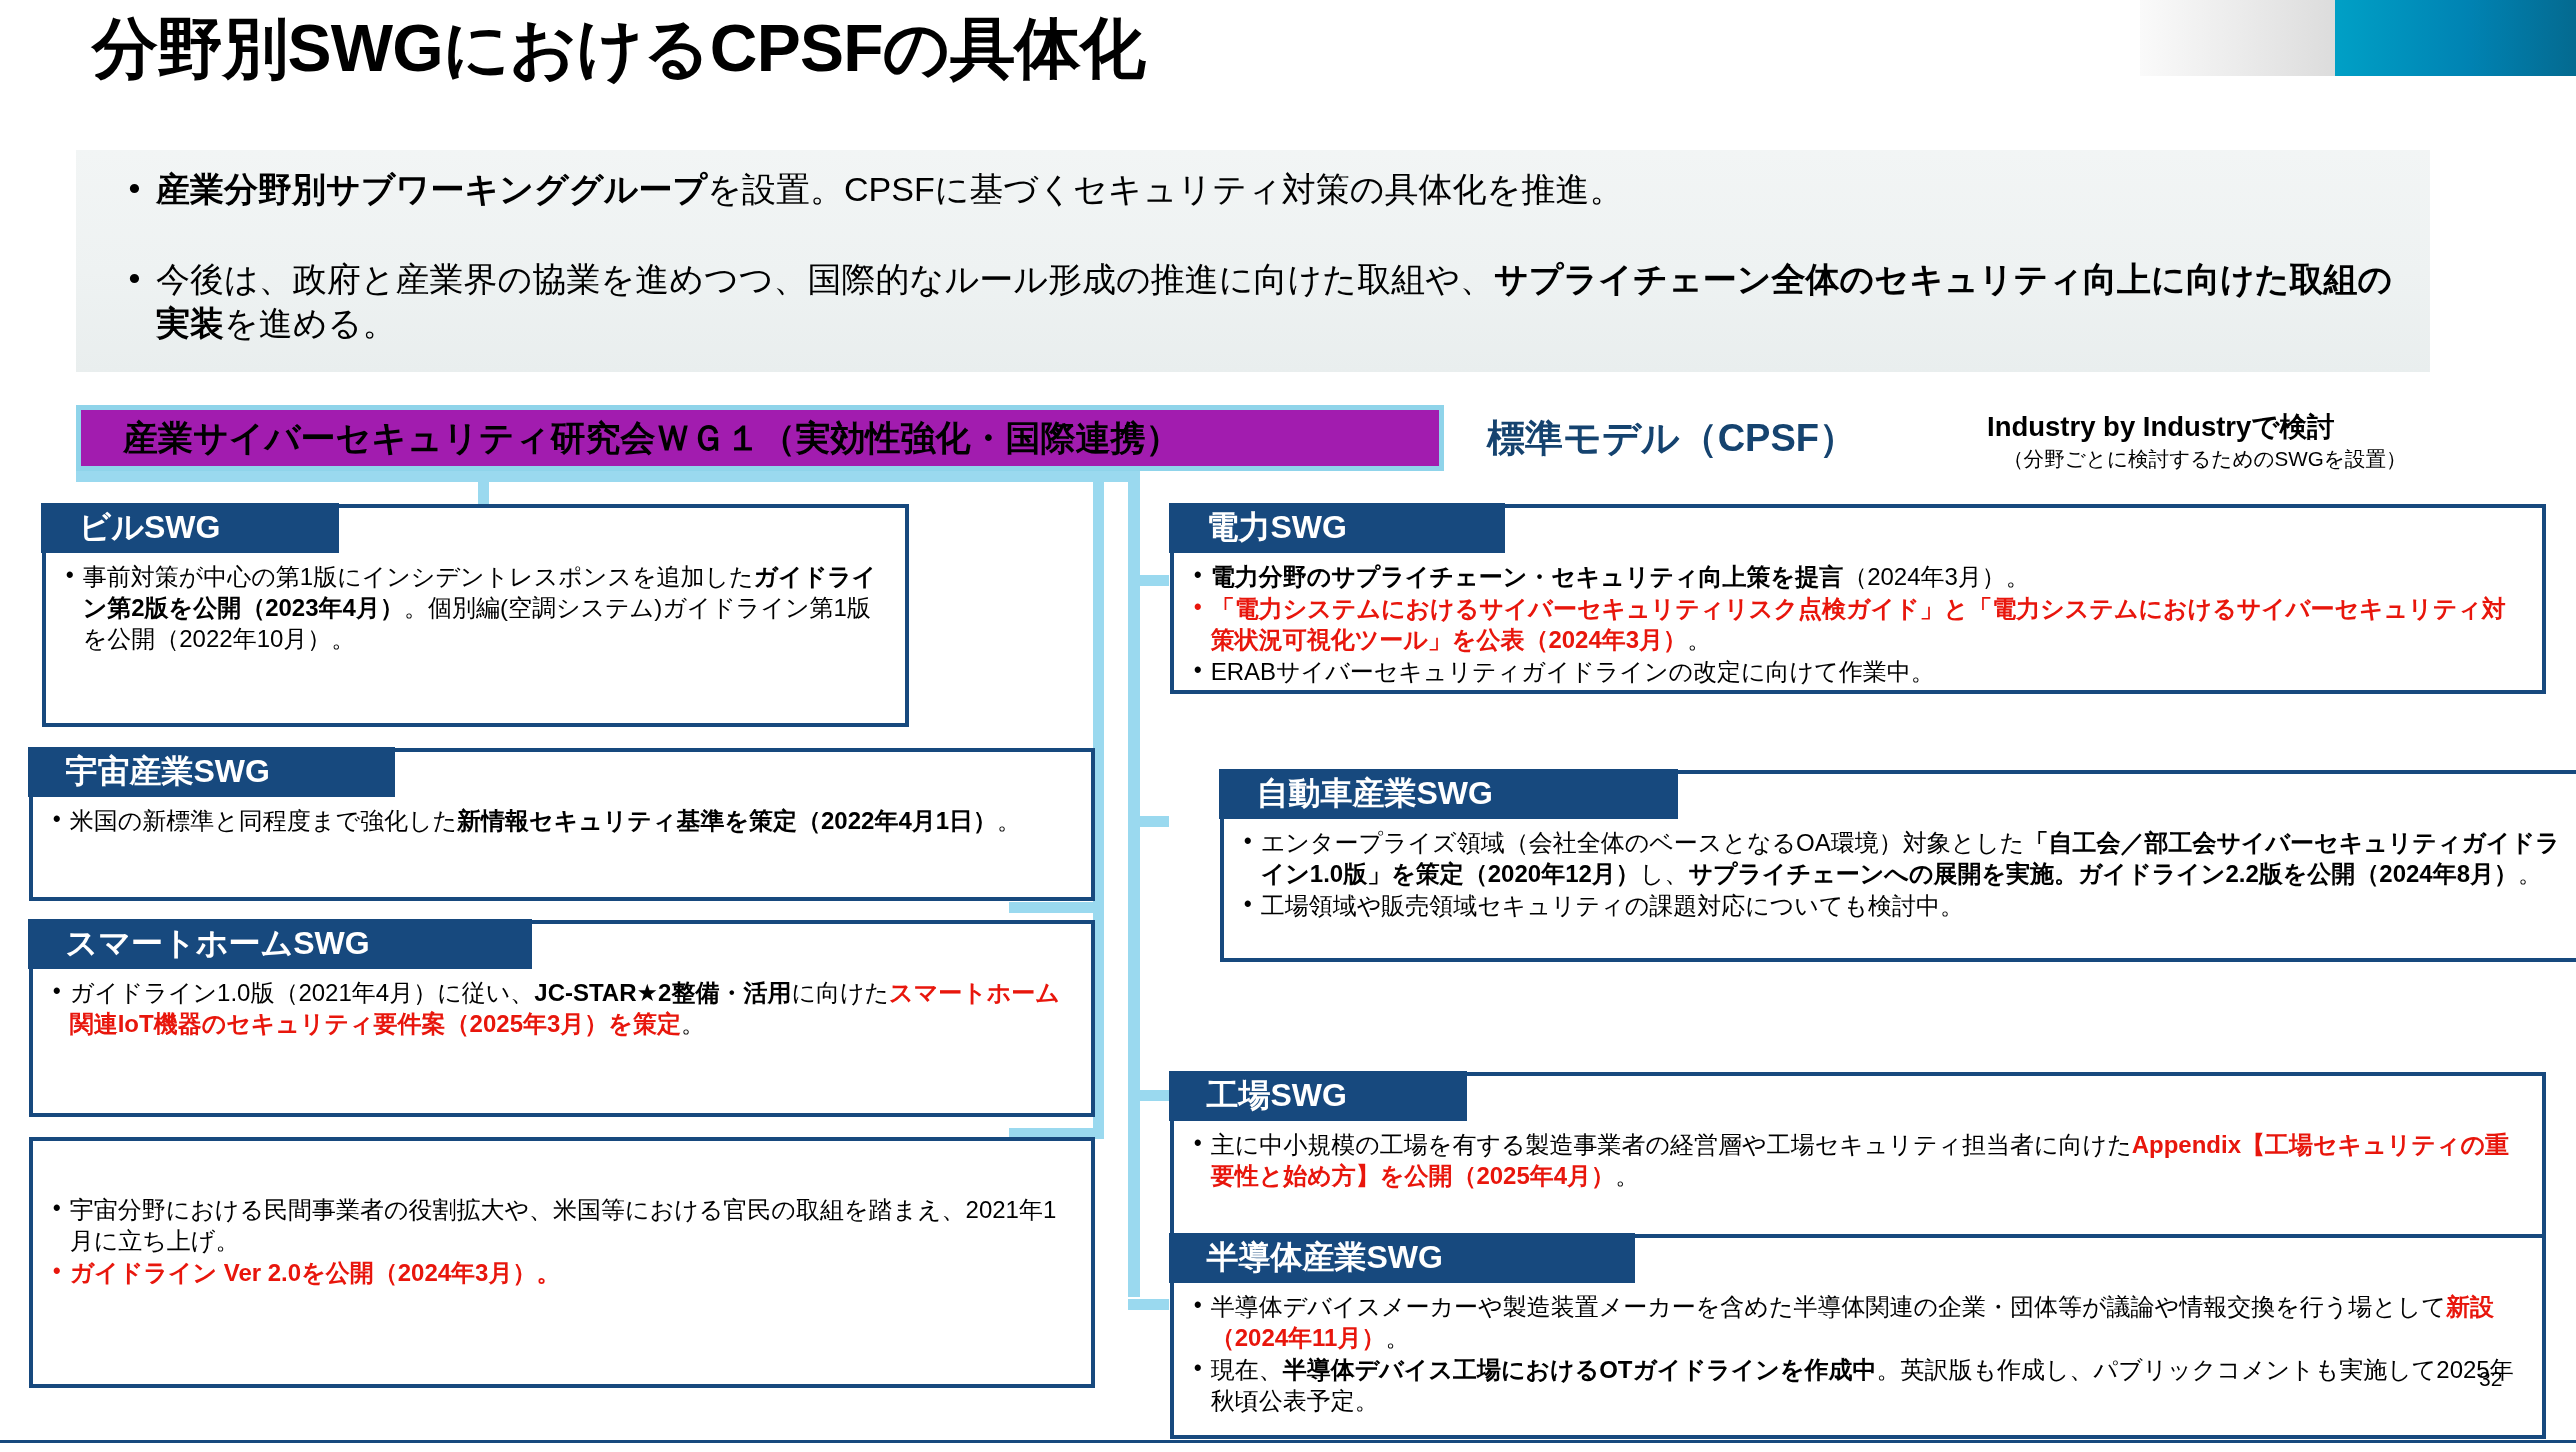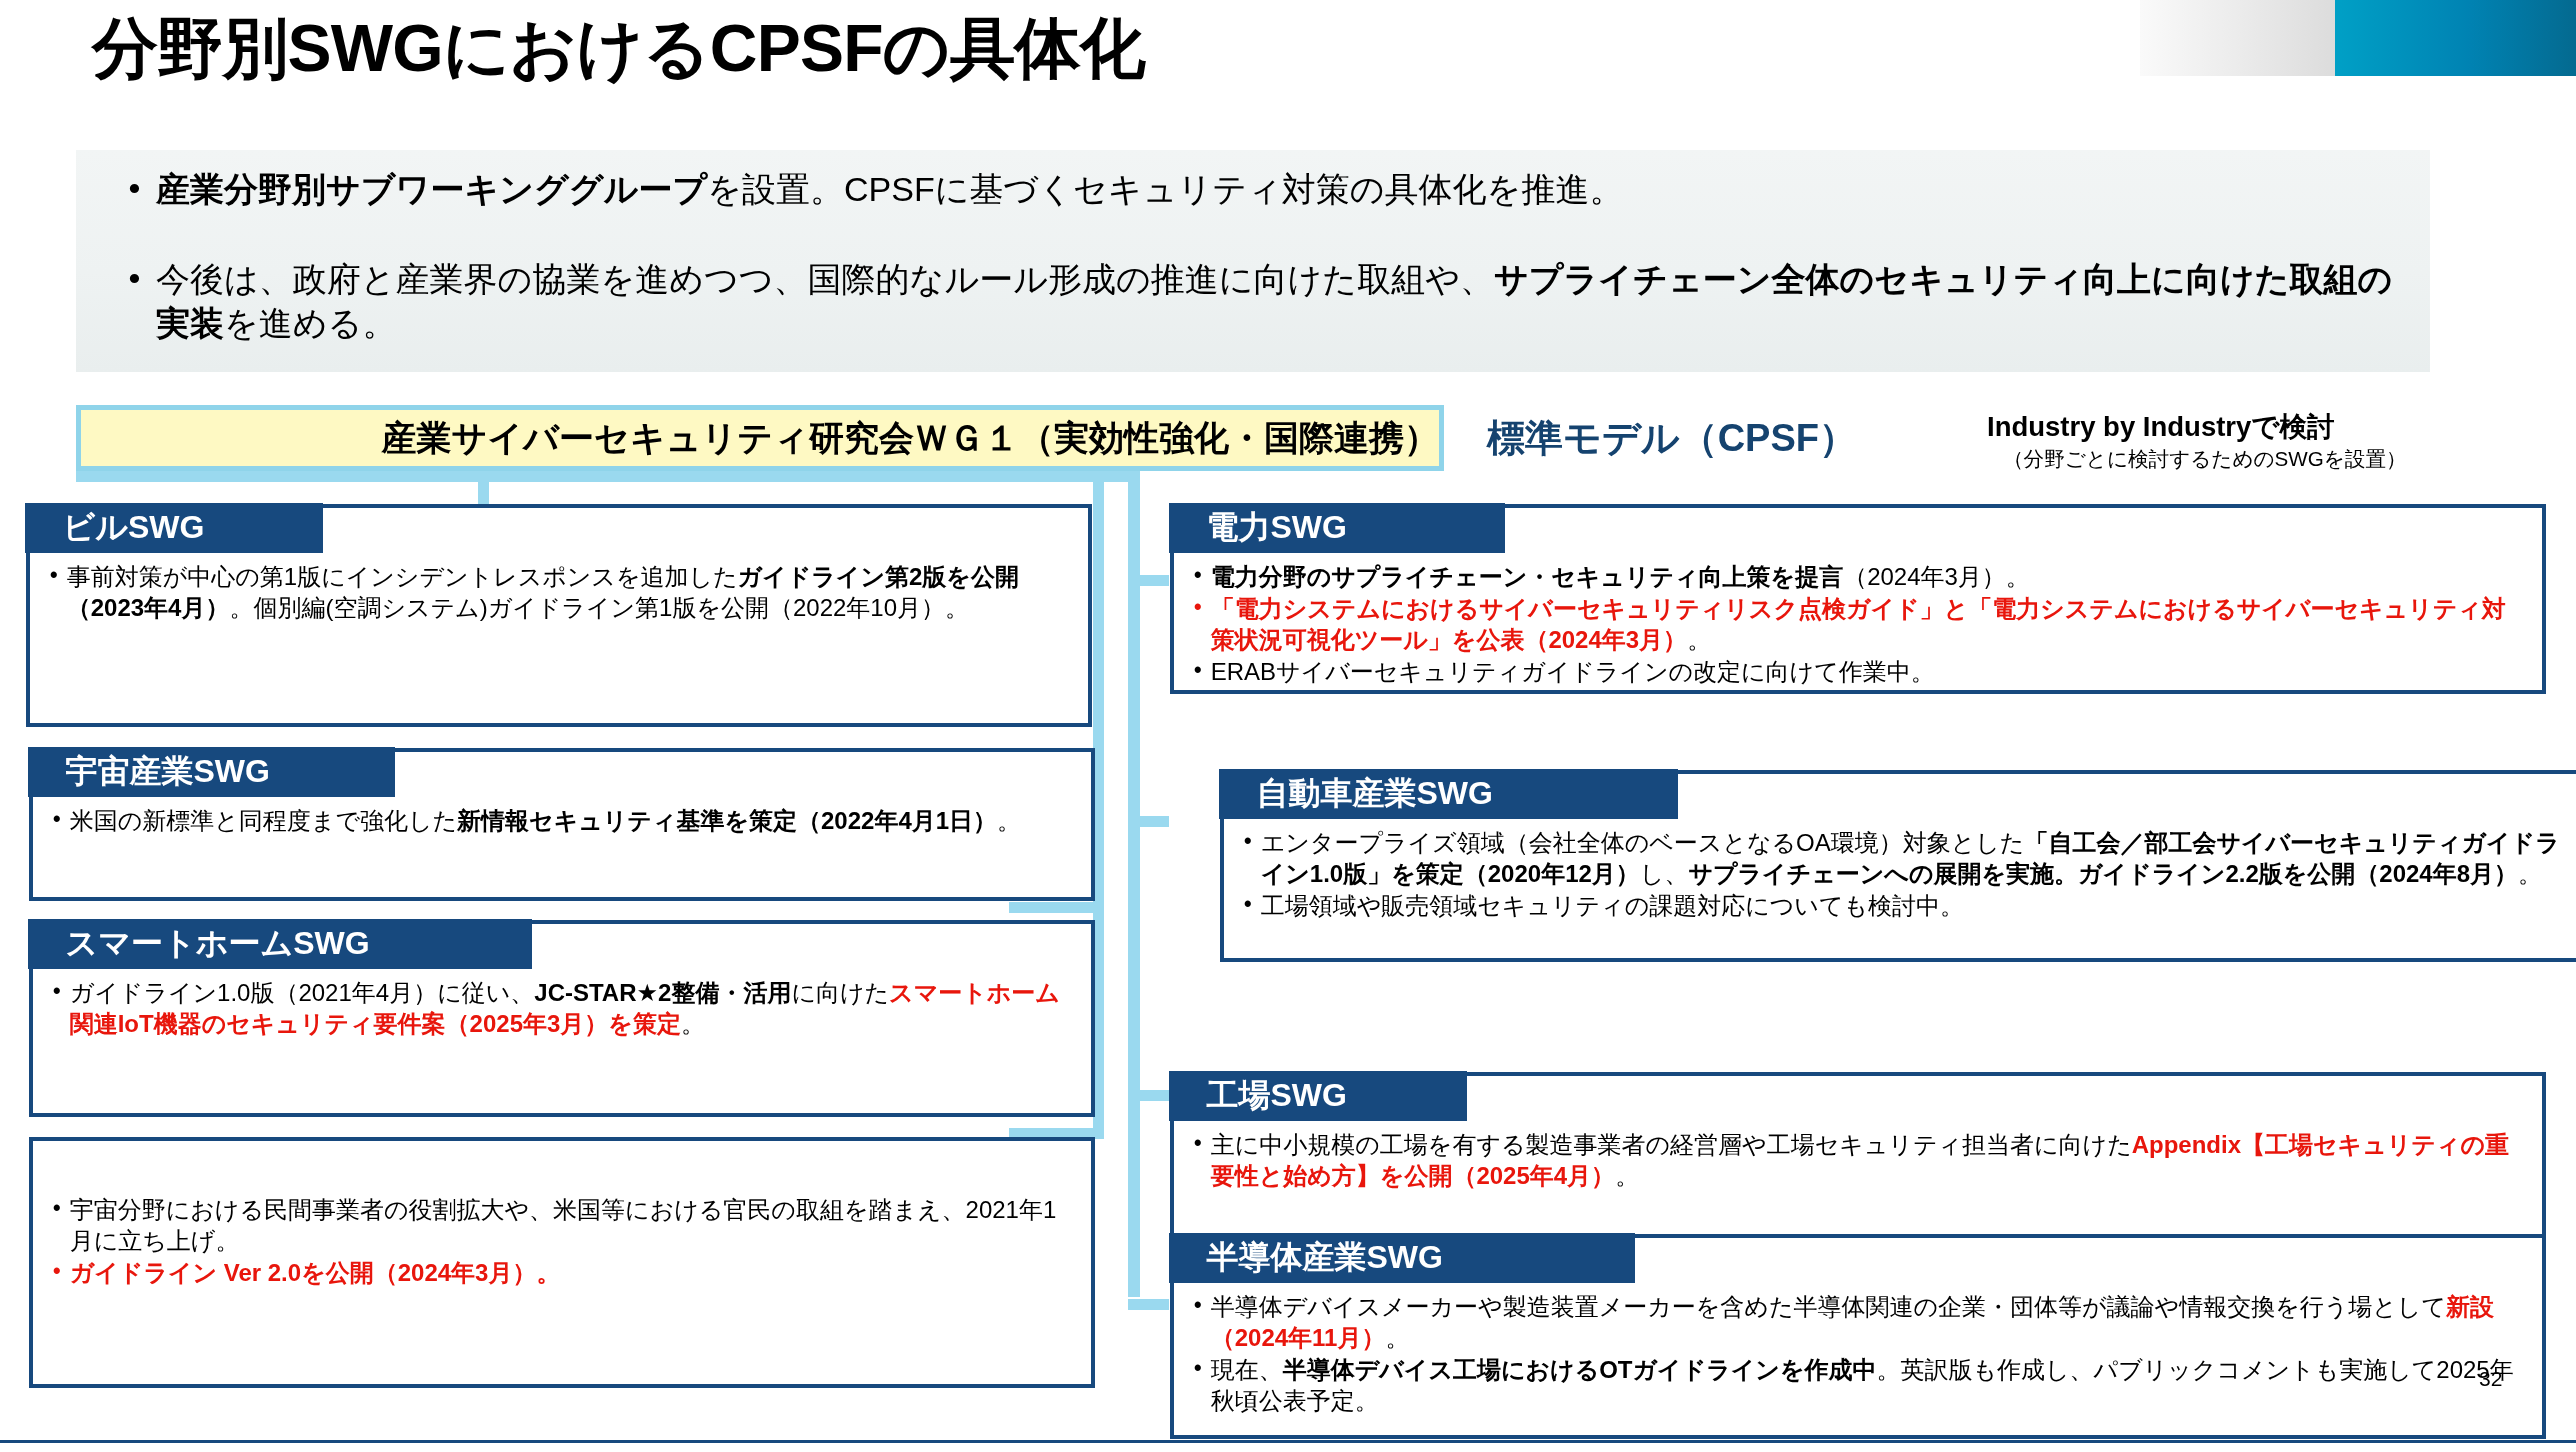--- a/index.html
+++ b/index.html
@@ -26,22 +26,22 @@
     border:0;}
   .sum-row{display:flex;align-items:flex-start;}
   .sum-dot{width:43px;flex:0 0 43px;text-align:center;font-size:34px;line-height:1.25;color:#000;}
   .sum-txt{flex:1;font-size:34px;line-height:1.30;color:#000;}
   #sum-1{position:absolute;left:37px;top:17px;right:31px;}
   #sum-2{position:absolute;left:37px;top:107px;right:31px;}
   .b{font-weight:bold;}
 
   
   #wg1-box{position:absolute;left:76px;top:405px;width:1368px;height:66px;
-    background:#fef9c3;border:5.4px solid #8fd4ea;box-sizing:border-box;
-    display:flex;align-items:center;justify-content:flex-end;}
+    background:#a21caf;border:5.4px solid #8fd4ea;box-sizing:border-box;
+    display:flex;align-items:center;justify-content:flex-start;padding-left:42px;}
   #wg1-label{font-size:35px;font-weight:bold;color:#000;white-space:nowrap;}
 
   #cpsf-label{position:absolute;left:1487px;top:413px;
     font-size:38px;font-weight:bold;color:#15436f;white-space:nowrap;}
 
   #ibi-main{position:absolute;left:1987px;top:409px;
     font-size:27.5px;font-weight:bold;color:#000;white-space:nowrap;}
   #ibi-sub{position:absolute;left:2003px;top:445px;
     font-size:20.6px;color:#000;white-space:nowrap;}
 
@@ -107,21 +107,21 @@
     <div class="conn" style="left: 1128px; top: 575px; width: 41px; height: 10.7px;"></div>
     <div class="conn" style="left: 1128px; top: 816px; width: 41px; height: 10.7px;"></div>
     <div class="conn" style="left: 1128px; top: 1090px; width: 41px; height: 10.7px;"></div>
     <div class="conn" style="left: 1128px; top: 1299px; width: 41px; height: 10.7px;"></div>
     <div class="conn" style="left: 1093px; top: 482px; width: 10.7px; height: 657px;"></div>
     <div class="conn" style="left: 1009px; top: 902px; width: 95px; height: 10.7px;"></div>
     <div class="conn" style="left: 1009px; top: 1128px; width: 95px; height: 10.7px;"></div>
   </div>
 
 <div id="left-column">
-    <div class="card" style="left: 26px; top: 504px; width: 1066px; height: 223px;">
+    <div class="card" style="left: 42px; top: 504px; width: 867px; height: 223px;">
       <div class="card-tab" style="width: 298px;">
         <span>ビルSWG</span>
       </div>
       <div class="card-body">
         <div class="li">
           <div class="li-dot">•</div>
           <div class="li-txt"><span>事前対策が中心の第1版にインシデントレスポンスを追加した</span><span class="b">ガイドライン第2版を公開（2023年4月）</span><span>。個別編(空調システム)ガイドライン第1版を公開（2022年10月）。</span></div>
         </div>
       </div>
     </div>

